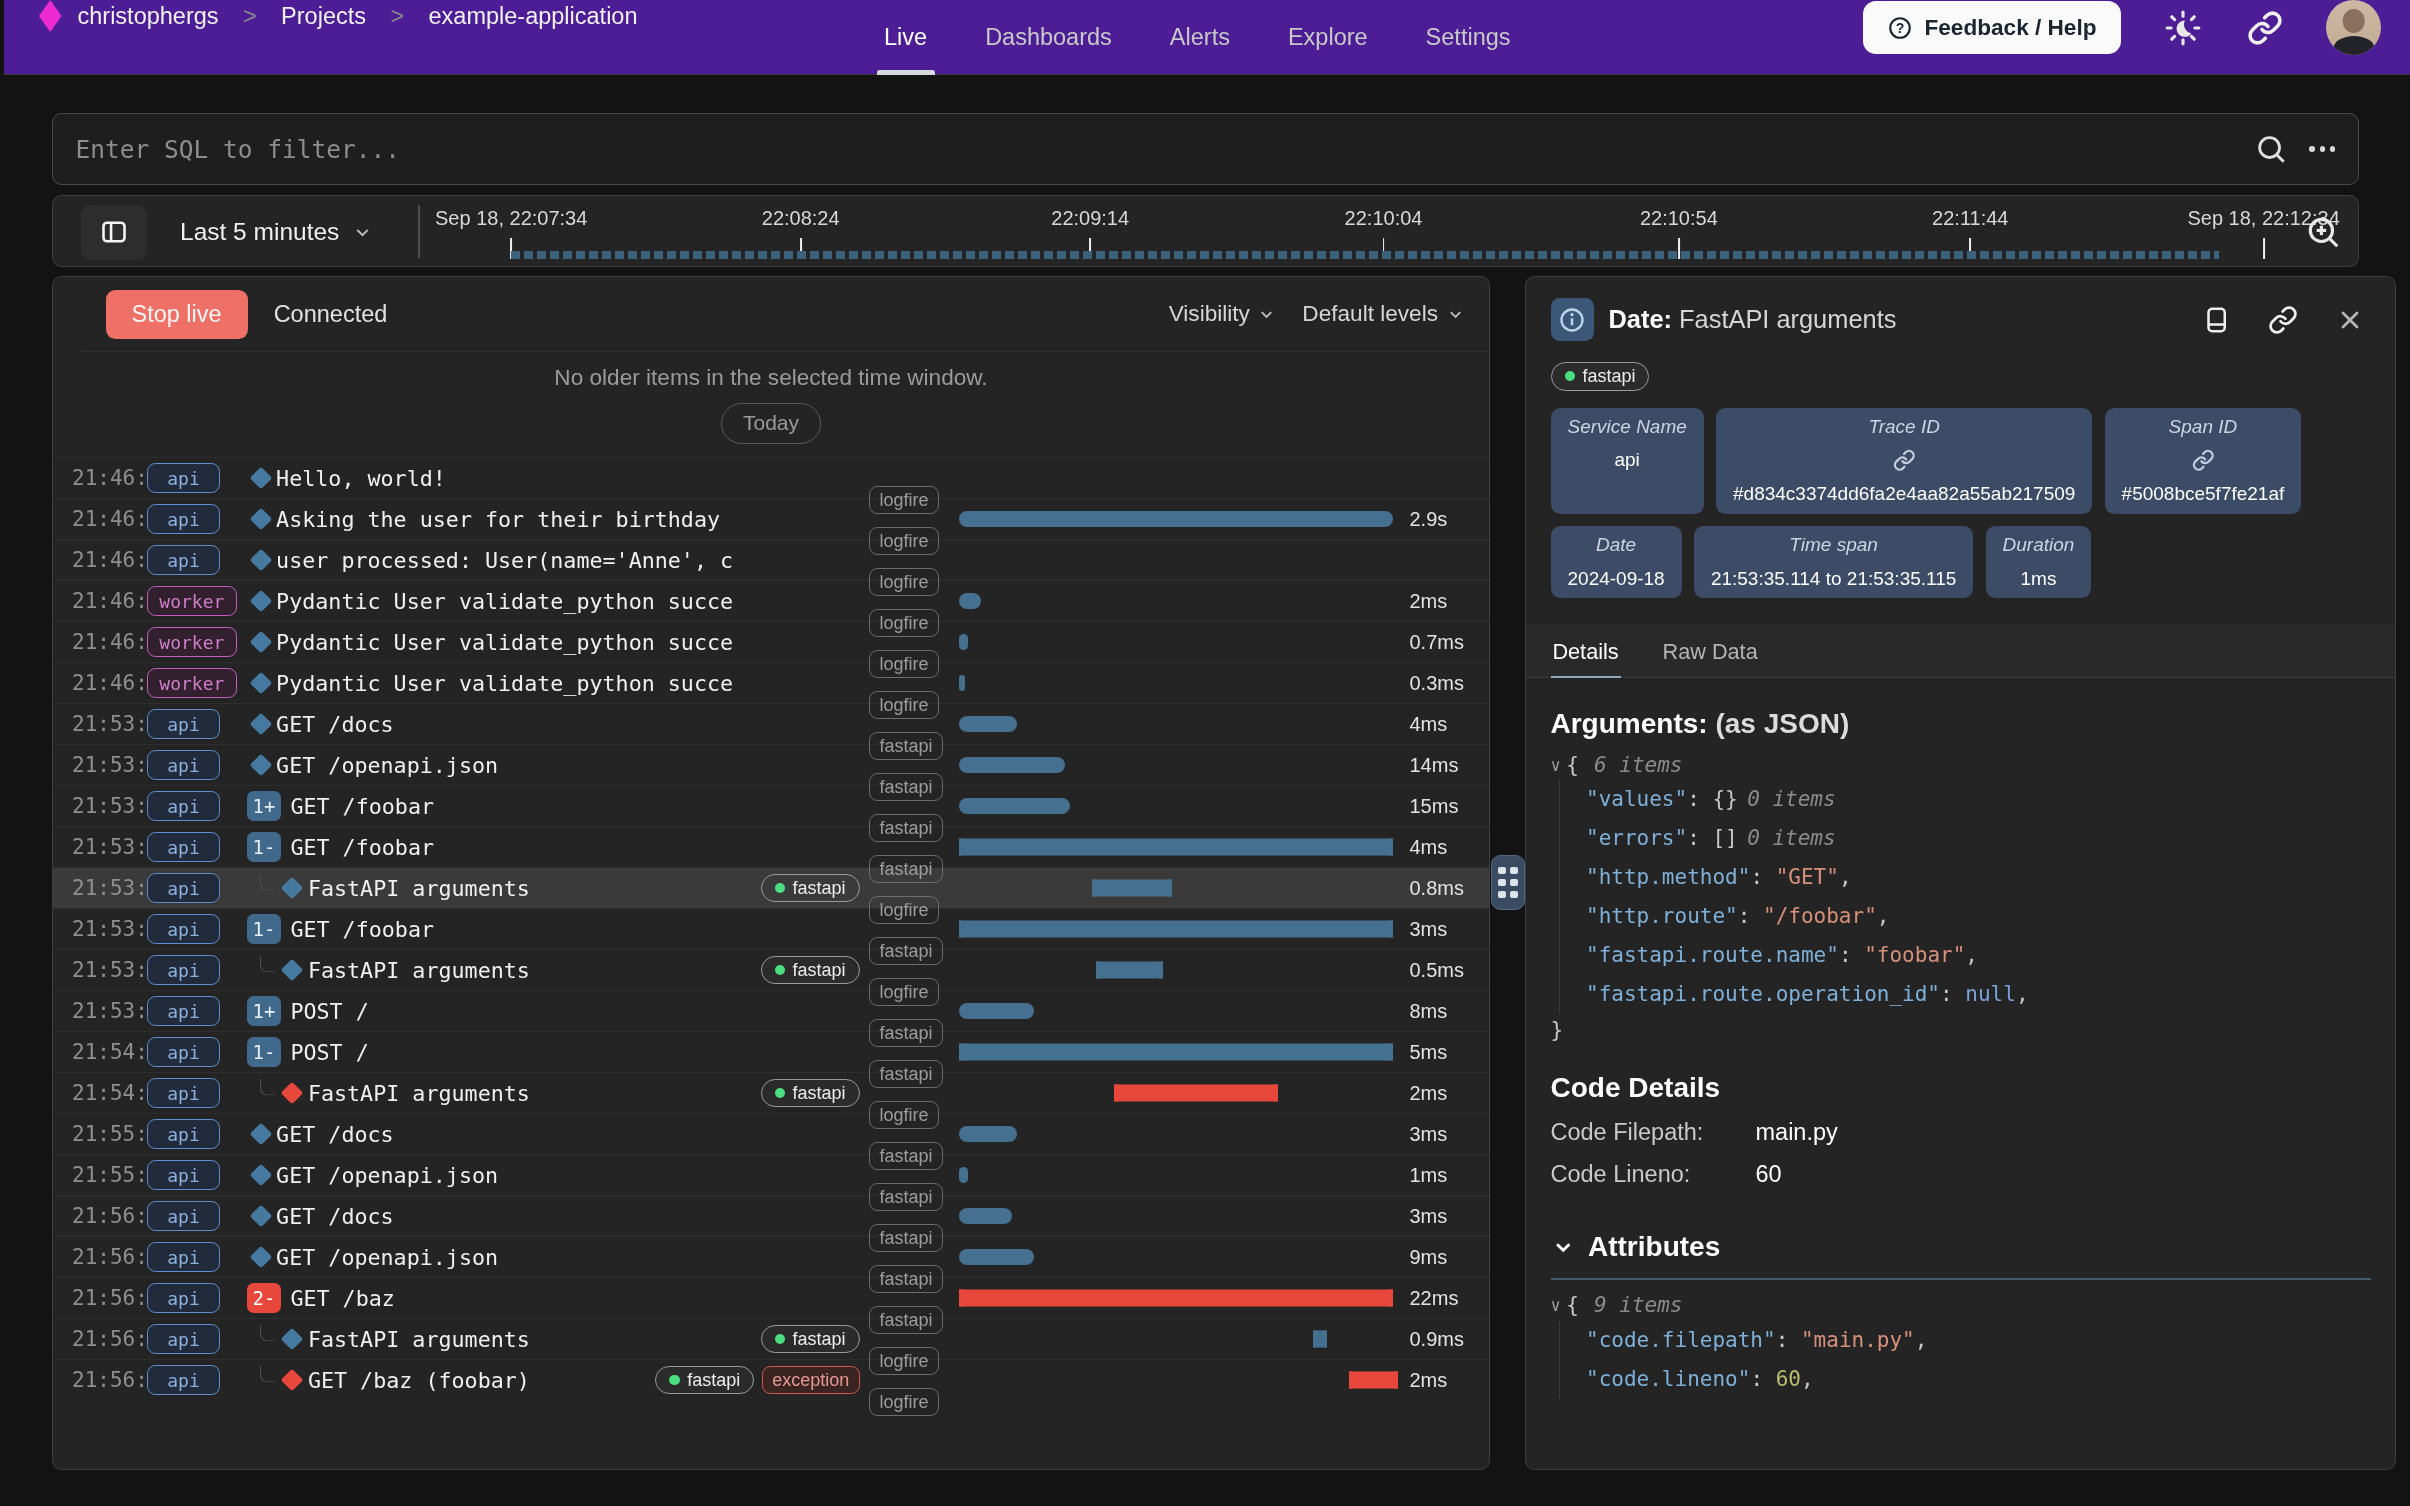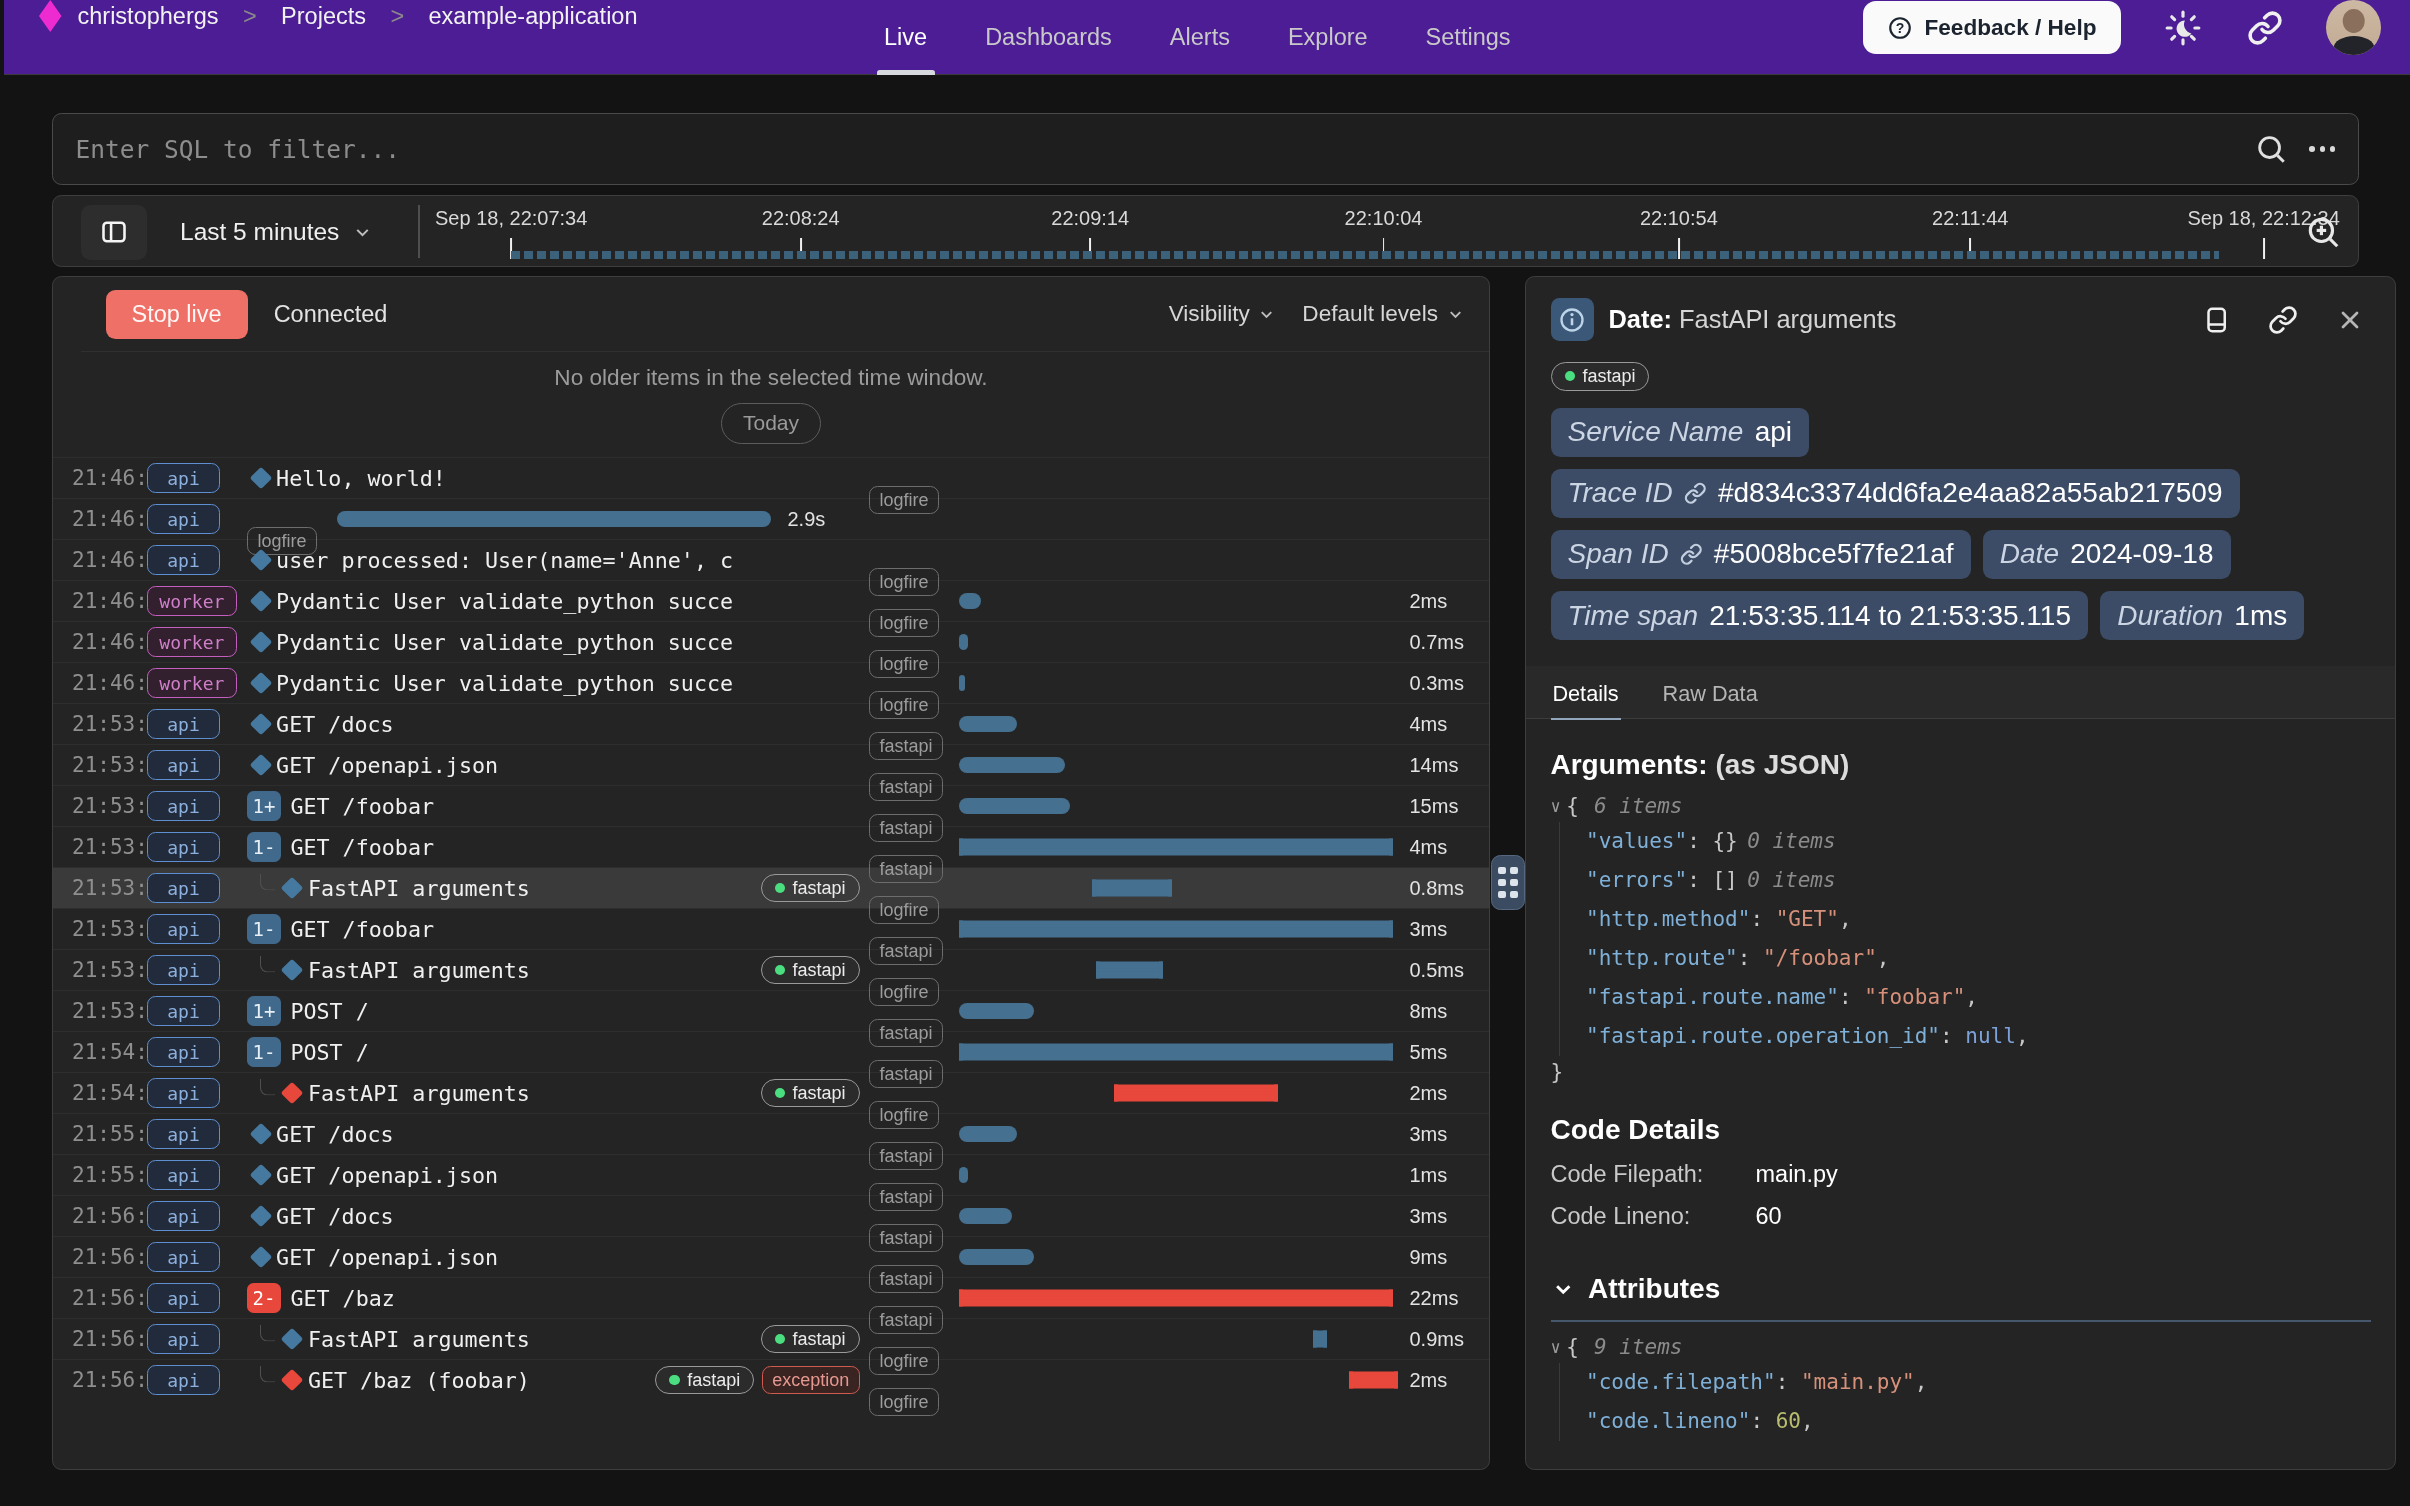--- a/index.html
+++ b/index.html
@@ -119,21 +119,21 @@
   
   .detail { position:absolute; left:1525px; top:0; width:871px; height:1194px; background:#242424;
             border:0.9px solid #3e3e3e; border-radius:9.4px; overflow:hidden; padding:21px 24.5px; }
   .dhead { display:flex; align-items:center; gap:15px; }
   .info-sq { width:43px; height:43px; border-radius:8.5px; background:#3b5878; display:flex; align-items:center; justify-content:center; flex:none; }
   .dtitle { font-size:25.4px; }
   .dtitle b { color:#ffffff; } .dtitle span { color:#d5d5d5; }
   .dhead-icons { margin-left:auto; display:flex; gap:26px; align-items:center; }
   .drow-tag { margin-top:21px; }
   .metas { margin-top:17px; display:flex; flex-wrap:wrap; gap:12.2px; }
-  .meta-pill { background:#3c4c66; border-radius:9.4px; padding:8.5px 17px; font-size:28px; display:flex; align-items:center; gap:11.3px; white-space:nowrap; }
+  .meta-pill { background:#3c4c66; border-radius:9.4px; padding:8.5px 17px; font-size:19px; display:flex; align-items:center; gap:11.3px; white-space:nowrap;flex-direction:column; }
   .meta-label { font-style:italic; color:#ccd5e3; }
   .meta-val { color:#ffffff; }
   .dtabs { margin:26px -24.5px 0; padding:0 24.5px; border-bottom:1.9px solid #3c3c3c; background:#292929; display:flex; gap:40px; }
   .dtab { font-size:21.7px; color:#b5b5b5; padding:15px 1.9px 11.3px; position:relative; cursor:pointer; }
   .dtab.active { color:#ffffff; }
   .dtab.active::after { content:""; position:absolute; left:0; right:0; bottom:-1.9px; height:2.8px; background:#93a7bc; }
   .sec-h { margin-top:30px; font-size:28px; font-weight:bold; color:#ffffff; }
   .sec-h .suffix { color:#dcdcdc; }
   .json { font-family:"DejaVu Sans Mono", monospace; font-size:21px; margin-top:13px; }
   .jroot { color:#c8c8c8; display:flex; align-items:center; gap:5.6px; }
@@ -296,20 +296,24 @@
             <span class="scope-tag">logfire</span>
           </span>
           <span class="col-bar"></span>
           <span class="col-dur"></span>
         </div>
         <div class="row">
           <span class="col-time mono">21:46:19</span>
           <span class="col-svc">
             <span class="svc-tag mono svc-api">api</span>
           </span>
+          <div class="col-content">
+            <span class="diamond d-blue"></span>
+            <span class="msg mono">Asking the user for their birthday</span>
+          </div>
           <span class="col-scope">
             <span class="scope-tag">logfire</span>
           </span>
           <span class="col-bar">
             <span class="bsolid c-blue" style="left: 0%; width: 98%;"></span>
           </span>
           <span class="col-dur">2.9s</span>
         </div>
         <div class="row">
           <span class="col-time mono">21:46:33</span>

